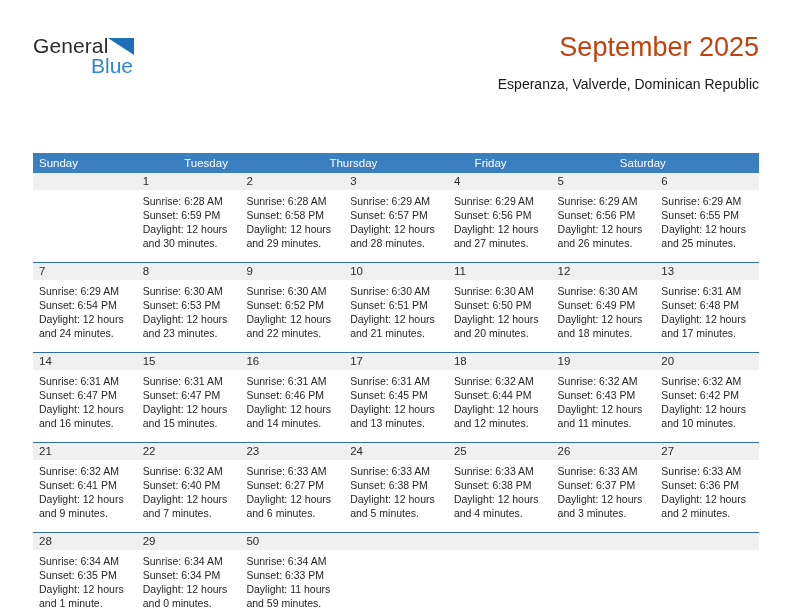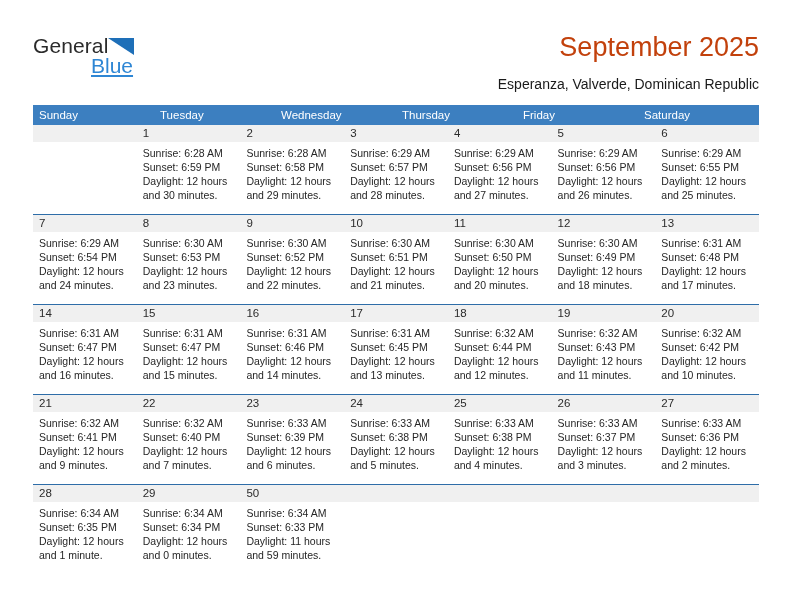--- a/index.html
+++ b/index.html
@@ -58,21 +58,20 @@
     border-right: 0 solid transparent;
     border-left: 26px solid transparent;
   }
   .brand-blue {
     position: absolute;
     left: 58px;
     top: 20px;
     font-size: 21px;
     color: #2e86d4;
     font-family: "Liberation Sans", sans-serif;
-    text-decoration: underline;
   }
 
   .title-block {
     position: absolute;
     right: 33px;
     top: 30px;
     text-align: right;
   }
   .cal-title {
     font-size: 27px;
@@ -94,20 +93,21 @@
     left: 33px;
     top: 105px;
     width: 726px;
   }
 
   .dow-row {
     display: flex;
     width: 726px;
     background: #3c7fc0;
     height: 20px;
+    margin-top: 48px;
   }
   .dow-cell {
     flex: 1 1 0;
     box-sizing: border-box;
     padding-left: 6px;
     color: #ffffff;
     font-size: 11.5px;
     line-height: 20px;
     white-space: nowrap;
     overflow: hidden;
@@ -176,21 +176,20 @@
       <div class="cal-title">September 2025</div>
       <div class="cal-subtitle">Esperanza, Valverde, Dominican Republic</div>
     </div>
 
   </div>
 
   <div class="calendar">
     <div class="dow-row" id="dow-row">
         <div class="dow-cell">Sunday</div>
         <div class="dow-cell">Tuesday</div>
-        <div class="dow-cell">Wednesday</div>
         <div class="dow-cell">Thursday</div>
         <div class="dow-cell">Friday</div>
         <div class="dow-cell">Saturday</div>
       </div>
     <div id="weeks-container">
         <div class="week">
           <div class="week-dates">
             <div class="date-cell"></div>
             <div class="date-cell">1</div>
             <div class="date-cell">2</div>
@@ -367,21 +366,21 @@
               <div class="day-line">and 9 minutes.</div>
             </div>
             <div class="day-cell">
               <div class="day-line">Sunrise: 6:32 AM</div>
               <div class="day-line">Sunset: 6:40 PM</div>
               <div class="day-line">Daylight: 12 hours</div>
               <div class="day-line">and 7 minutes.</div>
             </div>
             <div class="day-cell">
               <div class="day-line">Sunrise: 6:33 AM</div>
-              <div class="day-line">Sunset: 6:39 PM</div>
+              <div class="day-line">Sunset: 6:27 PM</div>
               <div class="day-line">Daylight: 12 hours</div>
               <div class="day-line">and 6 minutes.</div>
             </div>
             <div class="day-cell">
               <div class="day-line">Sunrise: 6:33 AM</div>
               <div class="day-line">Sunset: 6:38 PM</div>
               <div class="day-line">Daylight: 12 hours</div>
               <div class="day-line">and 5 minutes.</div>
             </div>
             <div class="day-cell">

